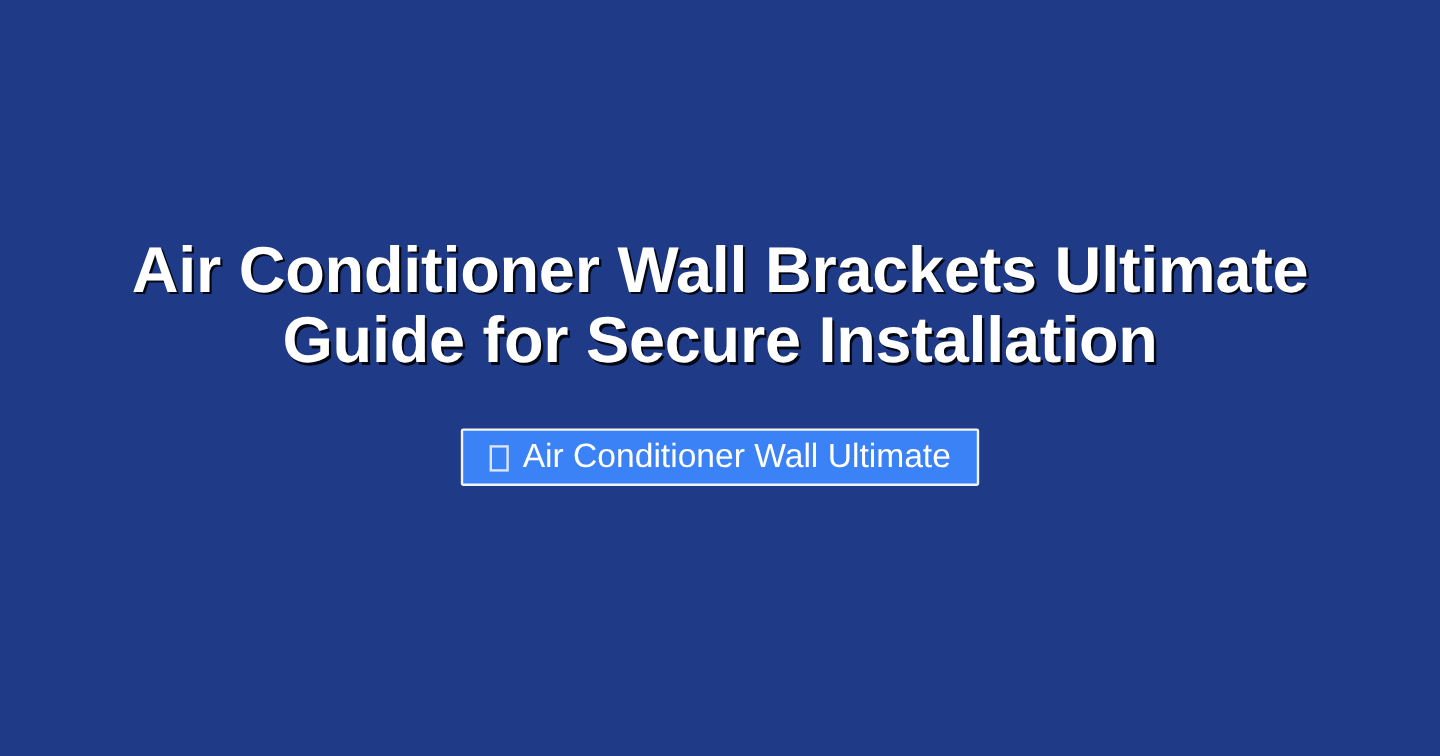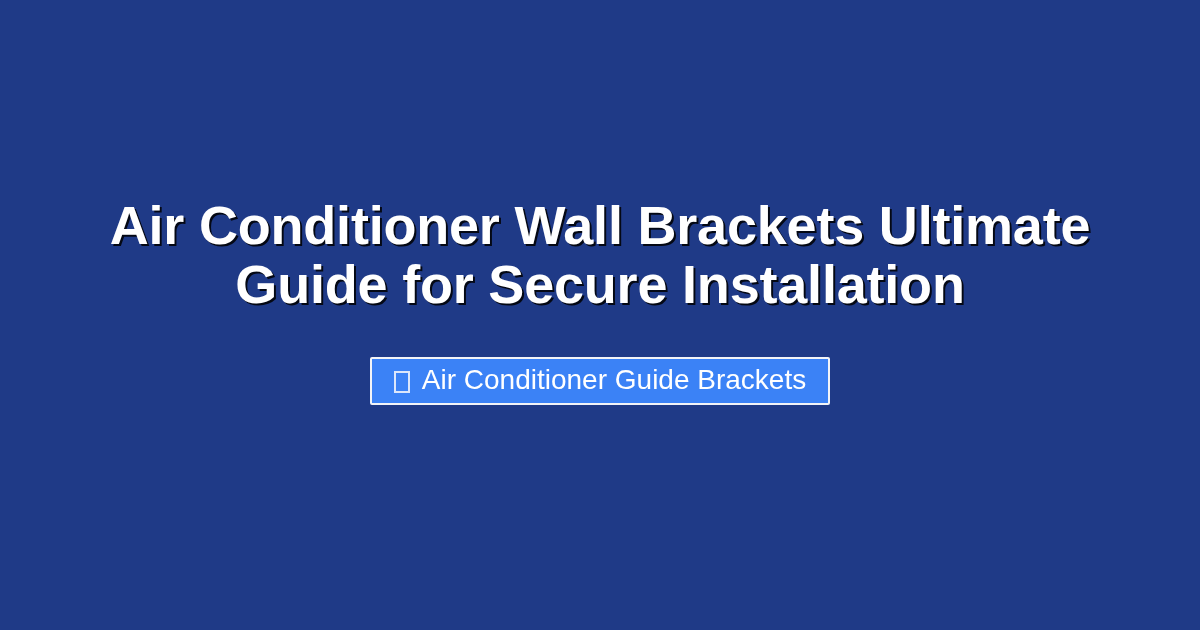--- a/index.html
+++ b/index.html
@@ -108,17 +108,17 @@
 
 <div id="og-card">
 
   <div id="title-block">
     <h1 id="page-title">Air Conditioner Wall Brackets Ultimate Guide for Secure Installation</h1>
   </div>
 
   <div id="badge-row">
     <div id="keyword-badge">
       <span id="badge-glyph"></span>
-      <span id="badge-label">Air Conditioner Guide Brackets</span>
+      <span id="badge-label">Air Conditioner Wall Ultimate</span>
     </div>
   </div>
 
 </div>
 
 </body></html>

